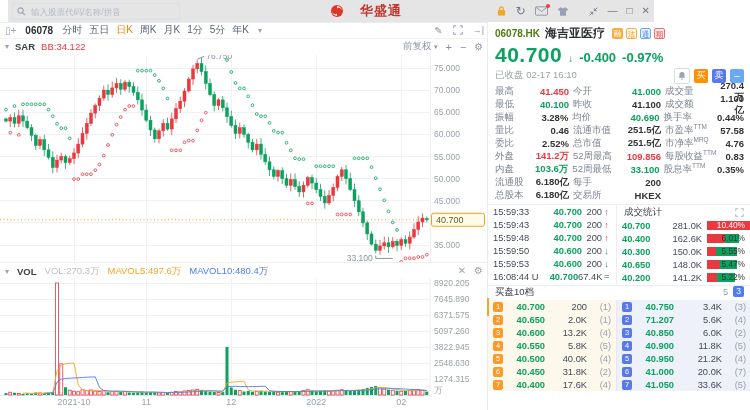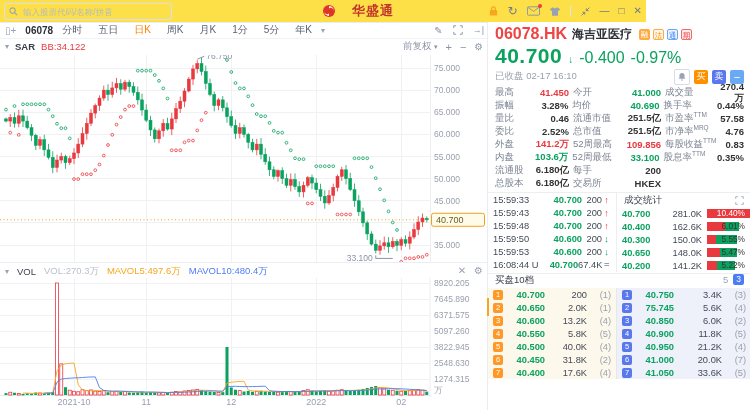--- a/index.html
+++ b/index.html
@@ -1,21 +1,21 @@
 <!DOCTYPE html>
 <html><head>
 <meta charset="utf-8">
 <style>
   html,body{margin:0;padding:0}
   body{width:750px;height:410px;font-family:"Liberation Sans","DejaVu Sans",sans-serif;background:#fff;color:#333;overflow:hidden;position:relative;font-size:10px;-webkit-font-smoothing:antialiased}
   .hline{position:absolute;height:1px;background:#e9ecf1}
   svg text{font-family:"Liberation Sans","DejaVu Sans",sans-serif}
 
   
-  .topbar{position:absolute;left:0;top:0;width:646px;height:22px;background:#fde047}
+  .topbar{position:absolute;left:8px;top:0;width:646px;height:22px;background:#e5e5e5}
   .search{position:absolute;left:4px;top:3px;width:158px;height:15px;border:1px solid #dcdfe6;border-radius:2px;display:flex;align-items:center;padding:0 4px;gap:3px}
   .search input{border:0;outline:0;flex:1;font-size:8.5px;color:#333;background:transparent;font-family:inherit}
   .search input::placeholder{color:#b3b9c5}
   .logo{position:absolute;left:322px;top:2px;display:flex;align-items:center;gap:16px}
   .logo-text{font-size:13px;font-weight:bold;color:#c2342c;letter-spacing:1px}
   .winicons{position:absolute;right:4px;top:0;height:22px;display:flex;align-items:center;gap:9px;color:#717a8c}
   .winicons .t{font-size:10px;line-height:1}
   .sep{width:1px;height:11px;background:#dfe3ea}
 
   
@@ -26,43 +26,43 @@
   .tab.active{color:#ff7e00}
   .tool-icons{position:absolute;right:3px;top:0;height:16px;display:flex;align-items:center;gap:10px;color:#8a93a6;font-size:10px}
   .chart-header{position:absolute;left:0;top:16px;width:487px;height:17px;display:flex;align-items:center;gap:6px;padding-left:5px;font-size:9.5px}
   .chart-header .caret{color:#9aa3b5;font-size:8px}
   .ind-name{color:#3a3f49;font-weight:bold}
   .ind-bb{color:#e8393f}
   .adj-tools{position:absolute;right:4px;top:16px;height:17px;display:flex;align-items:center;gap:8px;color:#8a93a6;font-size:9.5px}
   .adj-tools .pm{font-size:11px}
   #main-svg{position:absolute;left:0;top:33px}
   .vol-header{position:absolute;left:0;top:240px;width:487px;height:16px;display:flex;align-items:center;gap:8px;padding-left:5px;font-size:9.5px;border-top:1px solid #eceef2}
-  .vol-name{color:#3a3f49;font-weight:normal}
+  .vol-name{color:#3a3f49;font-weight:bold}
   .vol-cur{color:#b9bfca}
   .vol-ma5{color:#f5a623}
   .vol-ma10{color:#4e7df2}
   .vol-tools{position:absolute;right:4px;top:240px;height:16px;display:flex;align-items:center;gap:8px;color:#9aa3b5;font-size:10px}
   #vol-svg{position:absolute;left:0;top:256px}
   .xlabels{position:absolute;left:0;top:375px;width:487px;height:13px;color:#989fae;font-size:9px}
   .xlabels span{position:absolute;transform:translateX(-50%);white-space:nowrap}
 
   
   .rpanel{position:absolute;left:487px;top:22px;width:263px;height:388px;border-left:1px solid #e9ecf1;background:#fff}
   .stock-head{padding:3px 7px 0 7px;display:flex;align-items:center;gap:5px}
-  .stock-code{font-size:16px;font-weight:bold;color:#ef4444}
+  .stock-code{font-size:10px;font-weight:bold;color:#4d7c0f}
   .stock-name{font-size:12px;font-weight:bold;color:#2b2f36}
   .badges{display:flex;gap:3px;margin-left:2px}
   .badge{width:11px;height:11px;line-height:11px;text-align:center;font-size:7.5px;border-radius:2px;box-sizing:border-box}
   .b-os{background:#ffab40;color:#fff}
   .b-oo{border:1px solid #ffab40;color:#ff9100;background:#fff7ec}
   .b-bo{border:1px solid #6ba7f5;color:#3d87f5;background:#ecf4ff}
   .b-ro{border:1px solid #f26a6a;color:#e8393f;background:#fdecec}
   .price-row{padding:1px 7px 0 7px;display:flex;align-items:baseline;gap:6px}
   .big-price{font-size:21px;font-weight:bold;color:#0ba25f;letter-spacing:0.5px}
-  .chg{font-size:16px;font-weight:normal;color:#0ba25f}
+  .chg{font-size:13px;font-weight:bold;color:#0ba25f}
   .dn-arrow{color:#0ba25f;font-size:10px;font-weight:bold}
   .status-row{padding:1px 7px;display:flex;align-items:center;font-size:9.5px;color:#9aa1ad;height:15px}
   .trade-btns{margin-left:auto;display:flex;gap:4px;align-items:center}
   .sq{width:14px;height:14px;border-radius:2px;display:flex;align-items:center;justify-content:center;font-size:9px;color:#fff;cursor:pointer}
   .sq.bell{background:#fff;border:1px solid #d8dce4;color:#9aa3b5}
   .sq.buy{background:#ff9100}
   .sq.sell{background:#5a78ee}
   .sq.minus{background:#6aa9f4;font-size:11px}
 
   .quote-grid{margin-top:1px}
@@ -155,21 +155,21 @@
     <span class="t">□</span>
     <span class="t">✕</span>
   </div>
 </div>
 <div class="hline" style="left:0;right:0;top:22px"></div>
 
 <div class="chart-left">
   <div class="tabbar">
     <span style="color:#9aa3b5">▯+</span>
     <span class="code">06078</span>
-    <span id="tabs" style="display:flex;gap:16px">
+    <span id="tabs" style="display:flex;gap:7px">
         <span class="tab">分时</span>
         <span class="tab">五日</span>
         <span class="tab active">日K</span>
         <span class="tab">周K</span>
         <span class="tab">月K</span>
         <span class="tab">1分</span>
         <span class="tab">5分</span>
         <span class="tab">年K</span>
       </span>
     <span style="color:#9aa3b5;font-size:8px">▾</span>
@@ -710,20 +710,28 @@
   <div class="quote-grid" id="quote-grid">
       <div class="qrow">
         <span class="ql w-l1">最高</span>
         <span class="qv c-r w-v1">41.450</span>
         <span class="ql w-l2">今开</span>
         <span class="qv c-g w-v2">41.000</span>
         <span class="ql w-l3">成交量</span>
         <span class="qv c-d w-v3">270.4万</span>
       </div>
       <div class="qrow">
+        <span class="ql w-l1">最低</span>
+        <span class="qv c-g w-v1">40.100</span>
+        <span class="ql w-l2">昨收</span>
+        <span class="qv c-d w-v2">41.100</span>
+        <span class="ql w-l3">成交额</span>
+        <span class="qv c-d w-v3">1.100亿</span>
+      </div>
+      <div class="qrow">
         <span class="ql w-l1">振幅</span>
         <span class="qv c-d w-v1">3.28%</span>
         <span class="ql w-l2">均价</span>
         <span class="qv c-g w-v2">40.690</span>
         <span class="ql w-l3">换手率</span>
         <span class="qv c-d w-v3">0.44%</span>
       </div>
       <div class="qrow">
         <span class="ql w-l1">量比</span>
         <span class="qv c-d w-v1">0.46</span>
@@ -938,21 +946,21 @@
         </div>
       <div class="ask-col" id="ask-rows">
           <div class="drow">
             <span class="dn dn-ask">1</span>
             <span class="dp" style="">40.750</span>
             <span class="dv">3.4K</span>
             <span class="dc">(3)</span>
           </div>
           <div class="drow">
             <span class="dn dn-ask">2</span>
-            <span class="dp" style="">75.745</span>
+            <span class="dp" style="">71.207</span>
             <span class="dv">5.6K</span>
             <span class="dc">(4)</span>
           </div>
           <div class="drow">
             <span class="dn dn-ask">3</span>
             <span class="dp" style="">40.850</span>
             <span class="dv">6.0K</span>
             <span class="dc">(2)</span>
           </div>
           <div class="drow">

